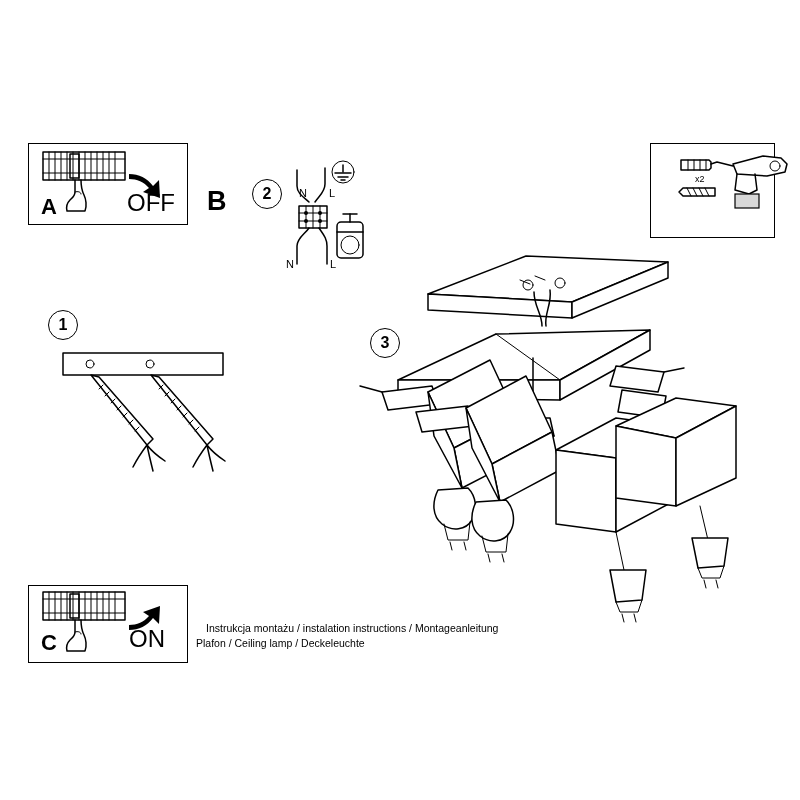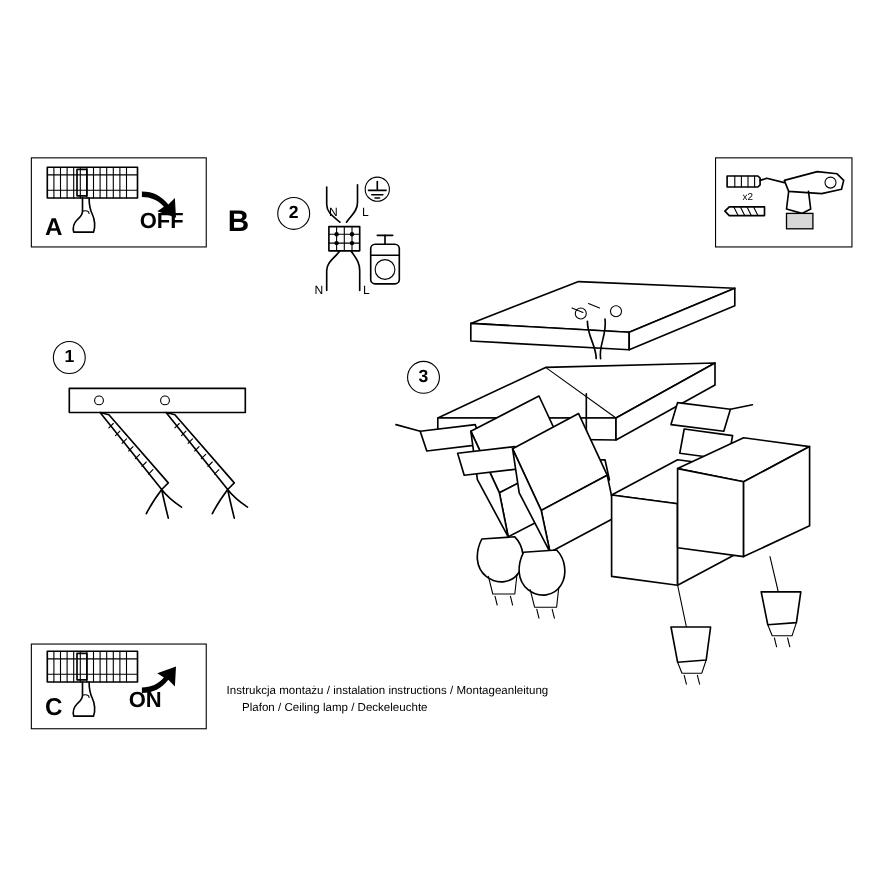--- a/index.html
+++ b/index.html
@@ -39,22 +39,22 @@
     line-height: 1;
   }
   .letter-big {
     position: absolute;
     font-size: 27px;
     font-weight: bold;
     line-height: 1;
   }
   .word {
     position: absolute;
-    font-size: 20px;
-    font-weight: bold;
+    font-size: 24px;
+    font-weight: normal;
     line-height: 1;
   }
 
   
   .numcircle {
     position: absolute;
     width: 30px;
     height: 30px;
     border: 1.6px solid #000;
     border-radius: 50%;
@@ -163,24 +163,24 @@
         <line x1="80" y1="6" x2="80" y2="34"></line>
         <line x1="86" y1="6" x2="86" y2="34"></line>
       </g>
       <rect class="stroke" x="41" y="8" width="9" height="24"></rect>
       <path class="stroke" d="M46 34 L46 46 C46 50 43 52 41 54 C38 57 37 61 38 65 L56 65 C58 60 57 53 55 49 C53 45 52 40 52 34"></path>
       <path class="thin" d="M46 46 C49 45 52 46 52 48"></path>
 
       <path class="fillblack" d="M100 44 C110 44 118 40 124 32 L130 38 L131 20 L114 26 L120 30 C115 36 108 39 100 39 Z"></path>
     </svg>
     <span class="letter" style="left:12px; top:46px;">C</span>
-    <span class="word" style="left:88px; top:41px;">ON</span>
-  </div>
-
-  <div class="panel-box" style="left:650px; top:143px; width:125px; height:82px;">
+    <span class="word" style="left:100px; top:41px;">ON</span>
+  </div>
+
+  <div class="panel-box" style="left:650px; top:143px; width:125px; height:95px;padding-left:20px;">
     <svg width="122" height="79" viewBox="0 0 122 79">
 
       <g>
         <path class="stroke" d="M10 16 L38 16 L40 18 L40 24 L38 26 L10 26 Z"></path>
         <line class="thin" x1="17" y1="16" x2="17" y2="26"></line>
         <line class="thin" x1="23" y1="16" x2="23" y2="26"></line>
         <line class="thin" x1="29" y1="16" x2="29" y2="26"></line>
         <line class="thin" x1="35" y1="16" x2="35" y2="26"></line>
       </g>
 
@@ -346,15 +346,15 @@
       <path class="fillwhite" d="M356 198 L416 166 L416 238 L356 266 Z"></path>
       <line class="thin" x1="380" y1="266" x2="388" y2="300"></line>
       <path class="fillwhite" d="M372 298 L408 298 L404 326 L378 328 Z"></path>
       <path class="thin" d="M378 328 L382 338 L400 338 L404 326"></path>
       <line class="thin" x1="384" y1="340" x2="386" y2="348"></line>
       <line class="thin" x1="396" y1="340" x2="398" y2="348"></line>
     </g>
   </svg>
 
   <span class="caption" style="left:206px; top:621px;">Instrukcja montażu / instalation instructions / Montageanleitung</span>
-  <span class="caption" style="left:220px; top:636px;">Plafon / Ceiling lamp / Deckeleuchte</span>
+  <span class="caption" style="left:196px; top:636px;">Plafon / Ceiling lamp / Deckeleuchte</span>
 
 </div>
 
 </body></html>

